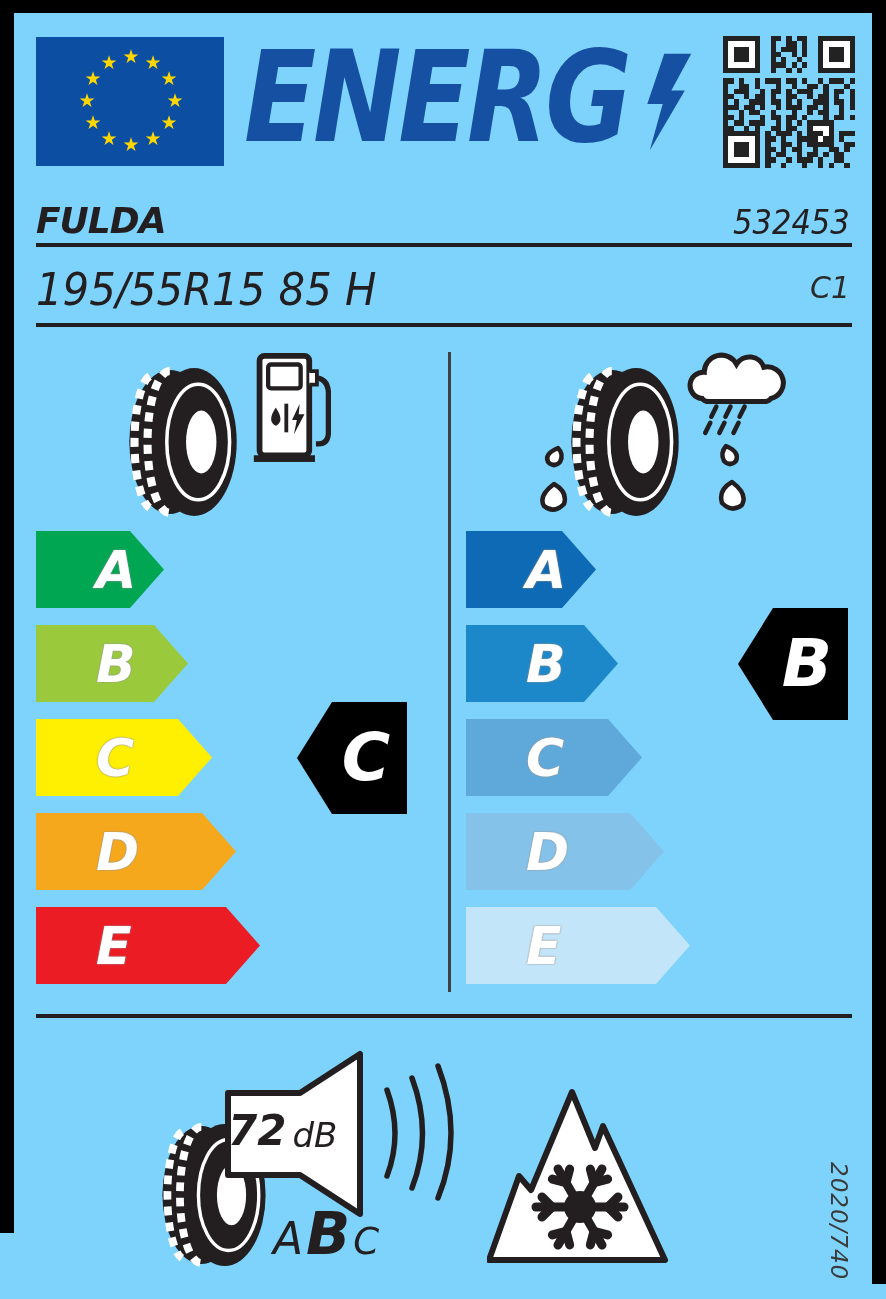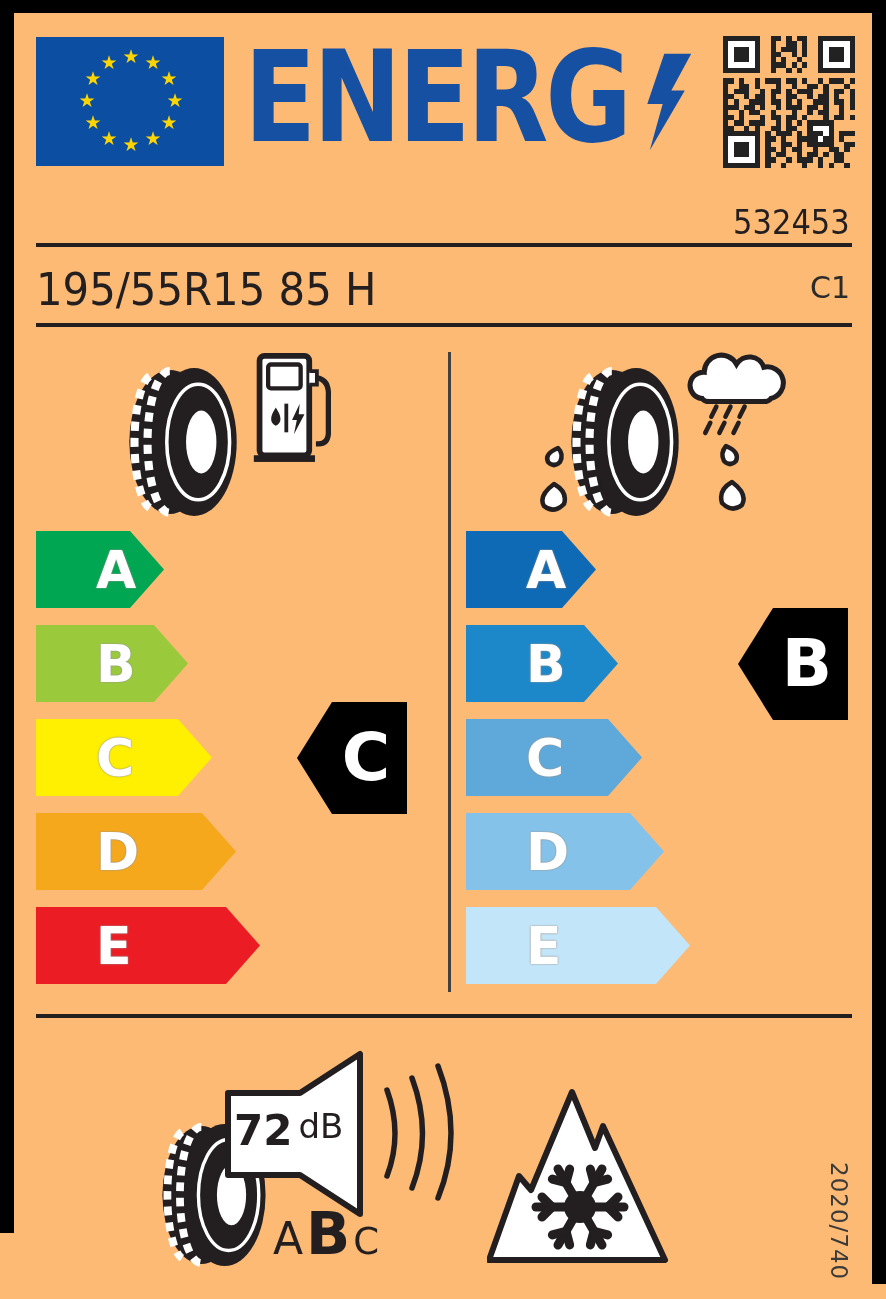--- a/index.html
+++ b/index.html
@@ -1,17 +1,17 @@
 <!DOCTYPE html>
 <html><head>
 <meta charset="utf-8">
 <style>
   html,body{margin:0;padding:0;background:#fff;}
-  .label{position:relative;width:886px;height:1299px;background:#fdba74;overflow:hidden;
-         font-family:"DejaVu Sans","Liberation Sans",sans-serif;color:#231f20;}
+  .label{position:relative;width:886px;height:1299px;background:#7dd3fc;overflow:hidden;
+         font-family:"DejaVu Sans","Liberation Sans",sans-serif;color:#231f20;font-style:italic;}
   .abs{position:absolute;}
   
   .frame-top{left:0;top:0;width:886px;height:13px;background:#000;}
   .frame-left{left:0;top:0;width:14px;height:1233px;background:#000;}
   .frame-right{left:872px;top:0;width:14px;height:1284px;background:#000;}
   
   .eu-flag{left:36px;top:37px;width:188px;height:129px;background:#0b4ea2;}
   .star{position:absolute;width:20px;height:20px;font-size:19px;line-height:20px;text-align:center;color:#ffd500;}
   .star::before{content:"★";}
   .energ{left:244px;top:30px;height:136px;display:flex;align-items:center;}
@@ -29,21 +29,21 @@
   .divider{left:448px;top:352px;width:3px;height:640px;background:#404041;}
   .arrow{position:absolute;height:77px;display:flex;align-items:center;padding-left:60px;box-sizing:border-box;
          clip-path:polygon(0 0,calc(100% - 34px) 0,100% 50%,calc(100% - 34px) 100%,0 100%);
          filter:drop-shadow(0 0 1px rgba(100,100,100,.9));}
   .grade{font-size:52px;font-weight:bold;color:#fff;line-height:1;
          text-shadow:0 0 1px #8a8a8a,0 0 2px #9a9a9a;}
   .pointer{position:absolute;width:110px;height:112px;display:flex;align-items:center;justify-content:center;
            clip-path:polygon(0 50%,35px 0,100% 0,100% 100%,35px 100%);padding-left:28px;box-sizing:border-box;}
   .pointer .rating{font-size:66px;font-weight:bold;color:#fff;line-height:1;}
   
-  .noise-text{left:234px;top:1106px;display:flex;align-items:flex-start;gap:6px;}
+  .noise-text{left:228px;top:1106px;display:flex;align-items:flex-end;gap:6px;}
   .noise-val{font-size:42px;font-weight:bold;}
   .noise-unit{font-size:34px;}
   .abc{left:273px;top:1208px;display:flex;align-items:baseline;gap:3px;height:52px;}
   .abc .a{font-size:44px;line-height:52px;}
   .abc .b{font-size:58px;font-weight:bold;line-height:52px;}
   .abc .c{font-size:37px;line-height:52px;}
   .reg{left:826px;top:1162px;writing-mode:vertical-rl;font-size:23px;letter-spacing:1px;color:#3a3a3a;}
   svg{display:block;}
 </style>
 </head>
@@ -117,20 +117,21 @@
       <line x1="8" y1="18.5" x2="25" y2="18.5" stroke-dasharray="1 1 3 1 1 2 1 2"></line>
       <line x1="8" y1="19.5" x2="25" y2="19.5" stroke-dasharray="2 1 1 2 2 1 1 1"></line>
       <line x1="8" y1="20.5" x2="25" y2="20.5" stroke-dasharray="1 2 2 1 1 1 3 1"></line>
       <line x1="8" y1="21.5" x2="25" y2="21.5" stroke-dasharray="2 1 1 1 2 2 1 2"></line>
       <line x1="8" y1="22.5" x2="25" y2="22.5" stroke-dasharray="1 1 2 2 1 1 2 1"></line>
       <line x1="8" y1="23.5" x2="25" y2="23.5" stroke-dasharray="2 2 1 1 3 1 1 2"></line>
       <line x1="8" y1="24.5" x2="25" y2="24.5" stroke-dasharray="1 2 1 3 1 2 1 1"></line>
     </g>
   </svg>
 
+  <div class="abs brand-name">FULDA</div>
   <div class="abs article-number">532453</div>
   <div class="abs rule rule1"></div>
   <div class="abs tire-dim">195/55R15 85 H</div>
   <div class="abs tyre-class">C1</div>
   <div class="abs rule rule2"></div>
 
   <svg class="abs" style="left:126px;top:366px;" width="114" height="152" viewBox="0 0 110 150">
     <use href="#tire-sym"></use>
   </svg>
   <svg class="abs" style="left:250px;top:350px;" width="86" height="114" viewBox="0 0 90 115">

